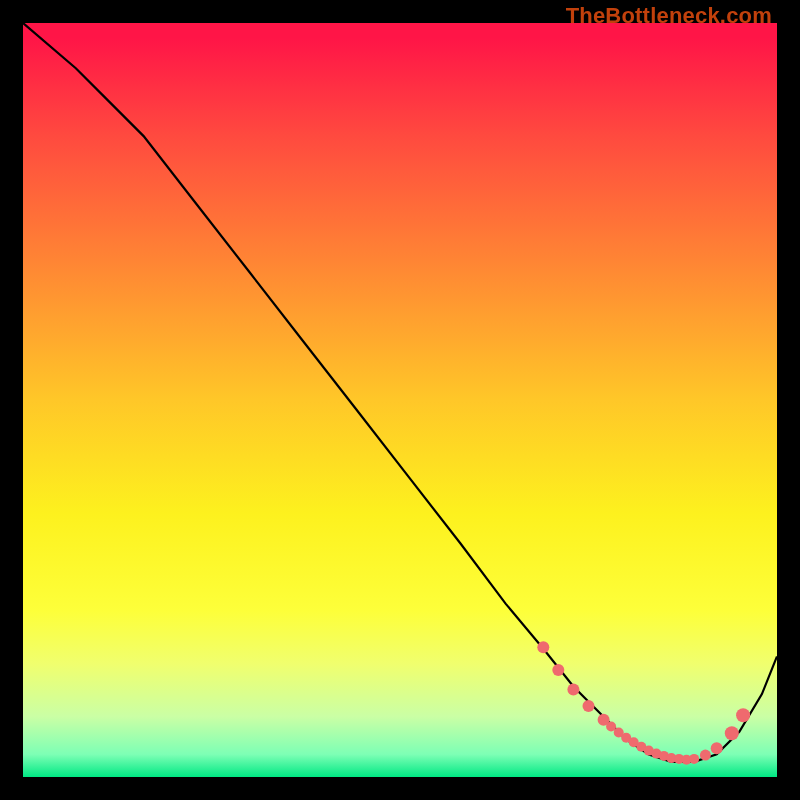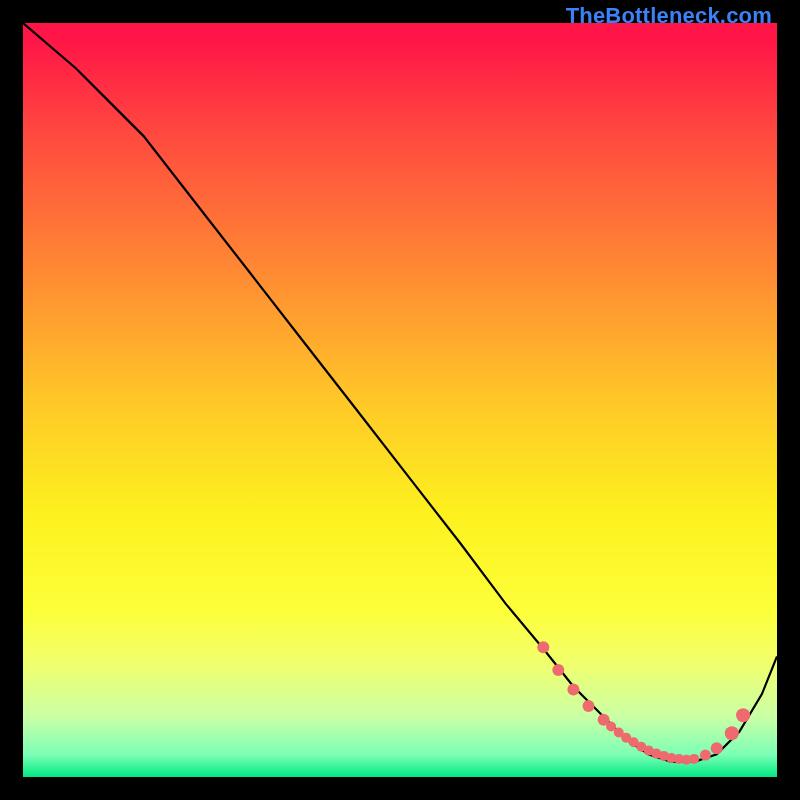--- a/index.html
+++ b/index.html
@@ -39,21 +39,21 @@
       #7dffb5 97%,
       #00e884 100%
     );
   }
   .watermark {
     position: absolute;
     top: 3px;
     right: 28px;
     font-size: 22px;
     font-weight: 600;
-    color: #3b82f6;
+    color: #c2410c;
     letter-spacing: 0.2px;
     text-align: right;
   }
   svg.curve {
     position: absolute;
     left: 0;
     top: 0;
     width: 754px;
     height: 754px;
   }

